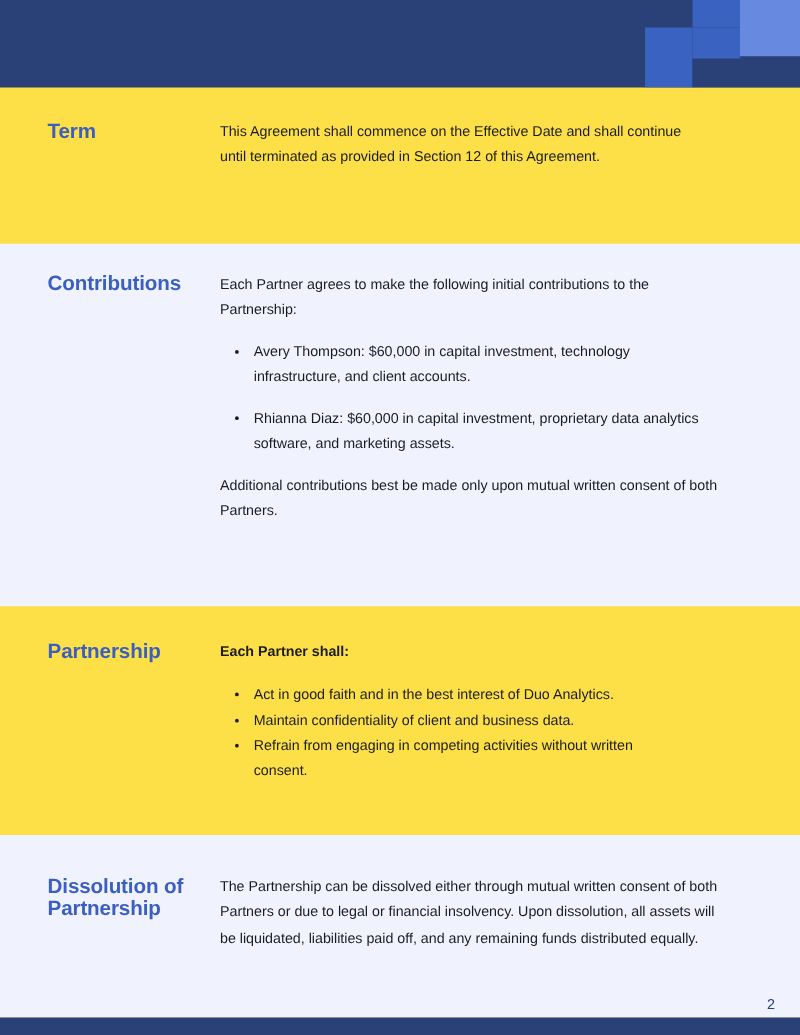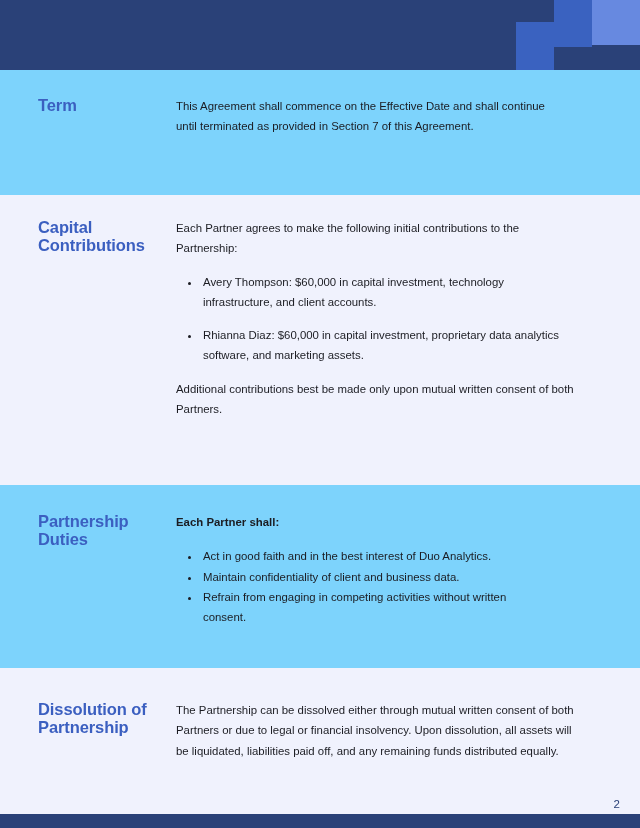--- a/index.html
+++ b/index.html
@@ -2,21 +2,21 @@
 <html><head>
 <meta charset="utf-8">
 <style>
   * { margin:0; padding:0; box-sizing:border-box; }
   html, body {
     width:640px; height:828px;
     background:#ffffff;
     font-family:"Liberation Sans", sans-serif;
     -webkit-font-smoothing:antialiased;
   }
-  .page { position:relative; width:640px; height:828px; overflow:hidden; background:#7dd3fc; }
+  .page { position:relative; width:640px; height:828px; overflow:hidden; background:#fde047; }
 
   
   .header {
     position:absolute; top:0; left:0; width:640px; height:70px;
     background:#2a4178; overflow:hidden;
   }
   .deco { position:absolute; }
   .deco-a { right:48px;  top:0;   width:38px; height:22px; background:#3a62c0; }
   .deco-b { right:0;     top:0;   width:48px; height:45px; background:#6789e0; }
   .deco-c { right:86px;  top:22px;width:38px; height:48px; background:#3a62c0; }
@@ -98,43 +98,41 @@
     <div class="deco deco-d"></div>
     <div class="deco deco-e"></div>
   </div>
 
   <div class="band band-1"></div>
   <div class="band band-2"></div>
 
   <div class="section" id="section-term">
     <div class="sec-title">Term</div>
     <div class="sec-body">
-      <p>This Agreement shall commence on the Effective Date and shall continue until terminated as provided in Section 7 of this Agreement.</p>
+      <p>This Agreement shall commence on the Effective Date and shall continue until terminated as provided in Section 12 of this Agreement.</p>
     </div>
   </div>
 
   <div class="section" id="section-capital">
     <div class="sec-title">
-      <div>Capital</div>
       <div>Contributions</div>
     </div>
     <div class="sec-body">
       <p>Each Partner agrees to make the following initial contributions to the Partnership:</p>
       <ul>
         <li><span class="lead">Avery Thompson:</span><span> $60,000 in capital investment, technology infrastructure, and client accounts.</span></li>
         <li><span class="lead">Rhianna Diaz:</span><span> $60,000 in capital investment, proprietary data analytics software, and marketing assets.</span></li>
       </ul>
       <p>Additional contributions best be made only upon mutual written consent of both Partners.</p>
     </div>
   </div>
 
   <div class="section" id="section-duties">
     <div class="sec-title">
       <div>Partnership</div>
-      <div>Duties</div>
     </div>
     <div class="sec-body">
       <p class="strong-line">Each Partner shall:</p>
       <ul class="tight">
         <li>Act in good faith and in the best interest of Duo Analytics.</li>
         <li>Maintain confidentiality of client and business data.</li>
         <li>Refrain from engaging in competing activities without written consent.</li>
       </ul>
     </div>
   </div>

